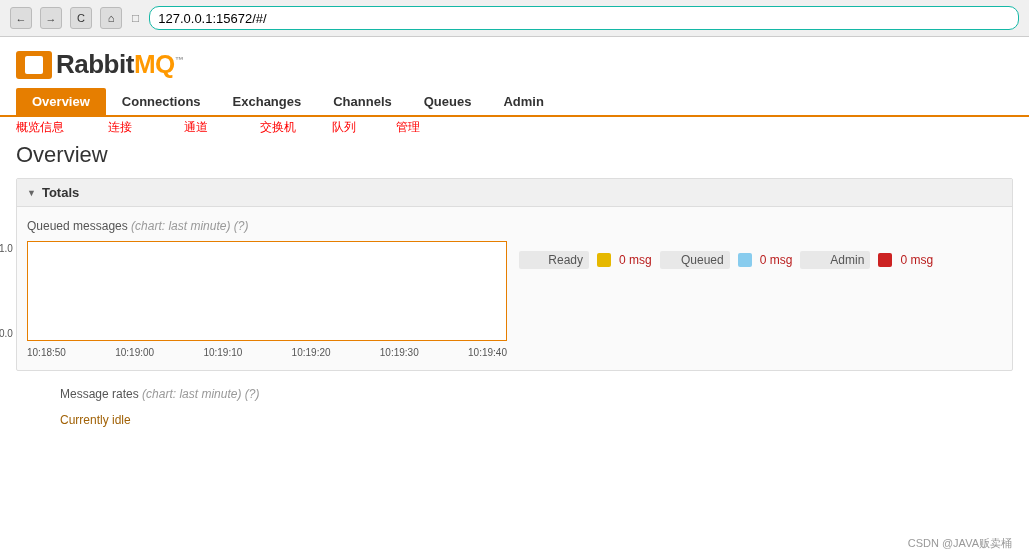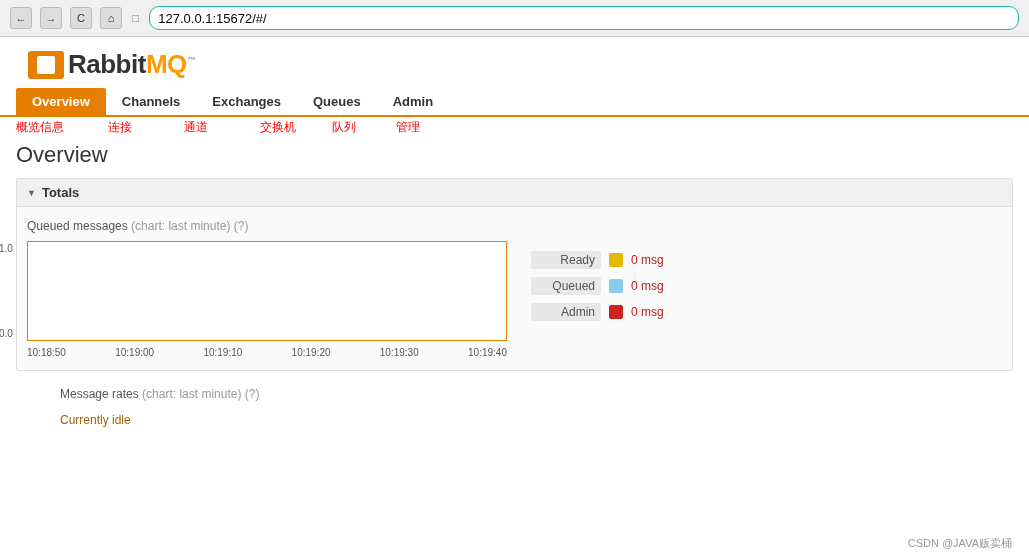--- a/index.html
+++ b/index.html
@@ -32,21 +32,21 @@
       background: #fff;
     }
 
     
     .app-container {
       background: #fff;
     }
 
     
     .logo-area {
-      padding: 12px 16px 0 28px;
+      padding: 12px 16px 0 16px;
       display: flex;
       align-items: center;
     }
     .logo-icon {
       width: 36px; height: 28px;
       background: #e67e00;
       border-radius: 3px;
       display: flex; align-items: center; justify-content: center;
       margin-right: 4px;
     }
@@ -140,25 +140,26 @@
     }
 
     
     .chart-section-label {
       font-size: 12px;
       color: #555;
       margin-bottom: 8px;
     }
     .chart-section-label .help {
       color: #999;
+      font-style: italic;
     }
 
     .chart-and-legend {
       display: flex;
-      gap: 24px;
+      gap: 12px;
       align-items: flex-start;
     }
 
     
     .chart-container {
       border: 1px solid #e67e00;
       width: 480px;
       height: 100px;
       position: relative;
       background: #fff;
@@ -176,21 +177,21 @@
       justify-content: space-between;
       font-size: 10px;
       color: #555;
       margin-top: 2px;
       width: 480px;
     }
 
     
     .legend {
       display: flex;
-      flex-direction: column;
+      flex-direction: row;
       gap: 8px;
       margin-top: 10px;
     }
     .legend-row {
       display: flex;
       align-items: center;
       gap: 8px;
     }
     .legend-label {
       width: 70px;
@@ -254,22 +255,23 @@
     <div class="logo-icon">
       <div class="logo-icon-inner"></div>
     </div>
     <div class="logo-text">
       <span class="rabbit">Rabbit</span><span class="mq">MQ</span><span class="logo-tm">™</span>
     </div>
   </div>
 
   <div class="nav-bar">
     <a class="nav-item active">Overview</a>
+    <a class="nav-item">Connections</a>
+    <a class="nav-item">Exchanges</a>
     <a class="nav-item">Channels</a>
-    <a class="nav-item">Exchanges</a>
     <a class="nav-item">Queues</a>
     <a class="nav-item">Admin</a>
   </div>
 
   <div class="annotation-row">
     <span class="ann-item">概览信息</span>
     <span class="ann-item" style="padding-left:28px;">连接</span>
     <span class="ann-item" style="padding-left:36px;">通道</span>
     <span class="ann-item" style="padding-left:36px;">交换机</span>
     <span class="ann-item" style="padding-left:20px;">队列</span>

